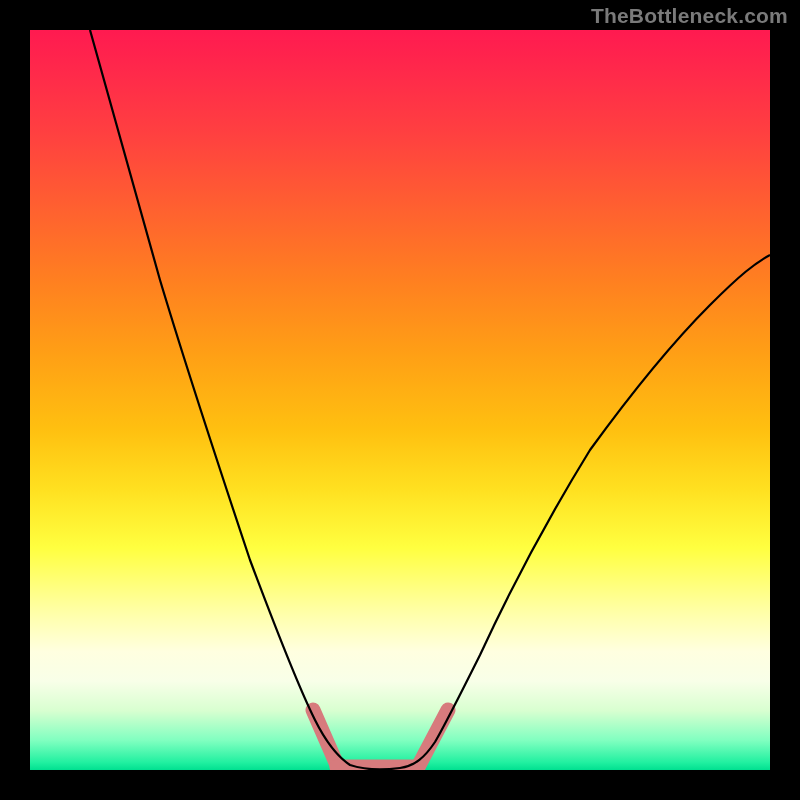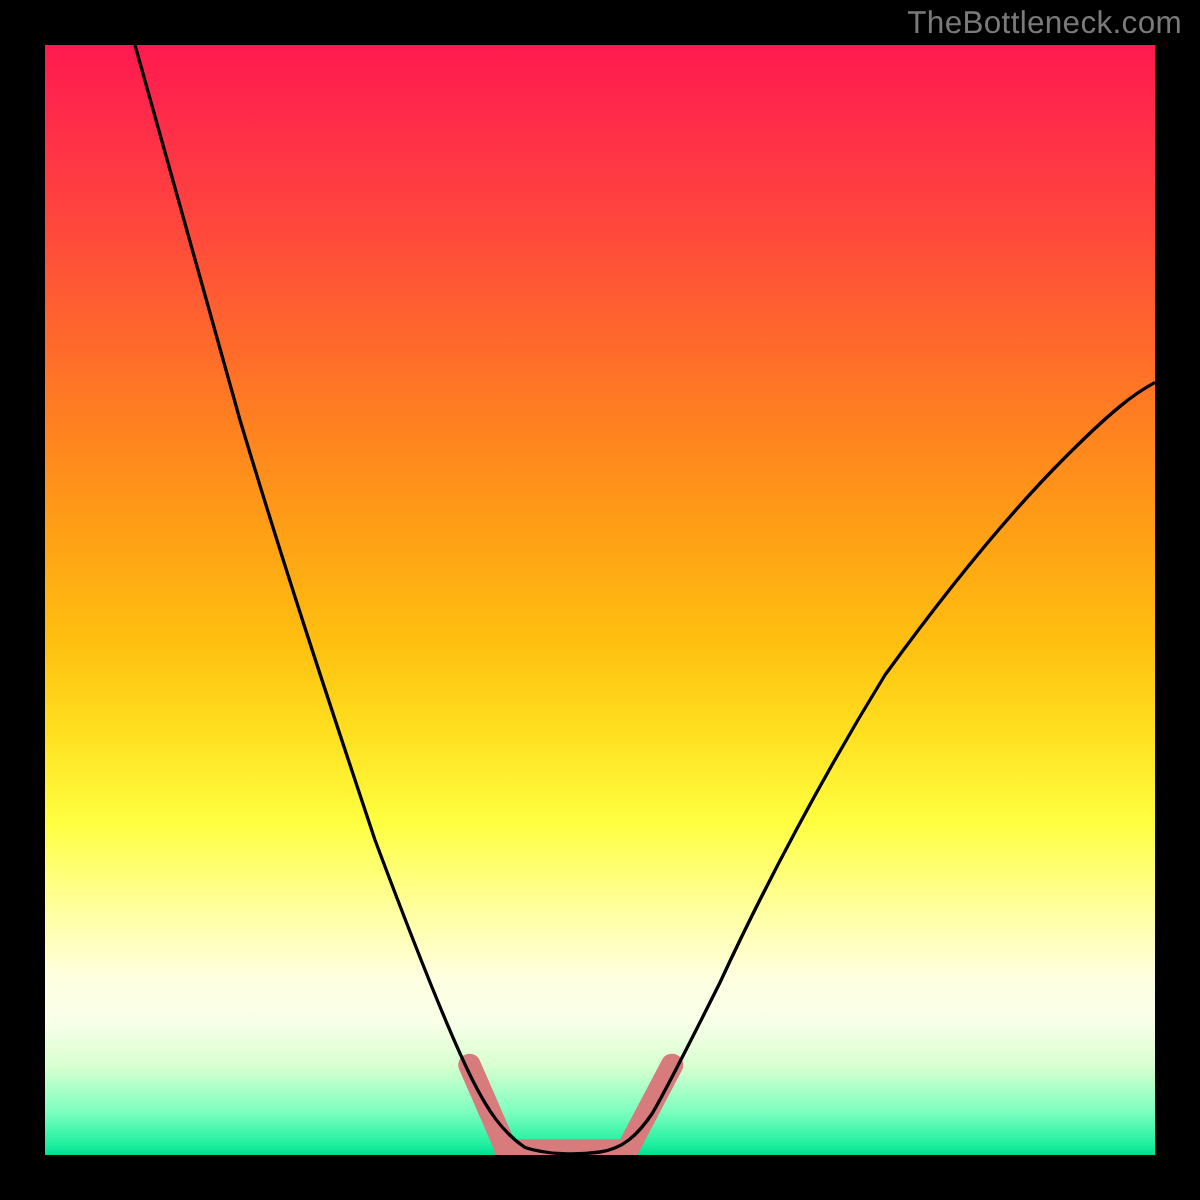--- a/index.html
+++ b/index.html
@@ -11,20 +11,21 @@
     overflow: hidden;
     font-family: Arial, Helvetica, sans-serif;
   }
   .frame {
     position: absolute;
     left: 0;
     top: 0;
     width: 800px;
     height: 775px;
     background: #000;
+    font-weight: bold;
   }
   .plot {
     position: absolute;
     left: 30px;
     top: 30px;
     width: 740px;
     height: 740px;
     
     background: linear-gradient(
       to bottom,

